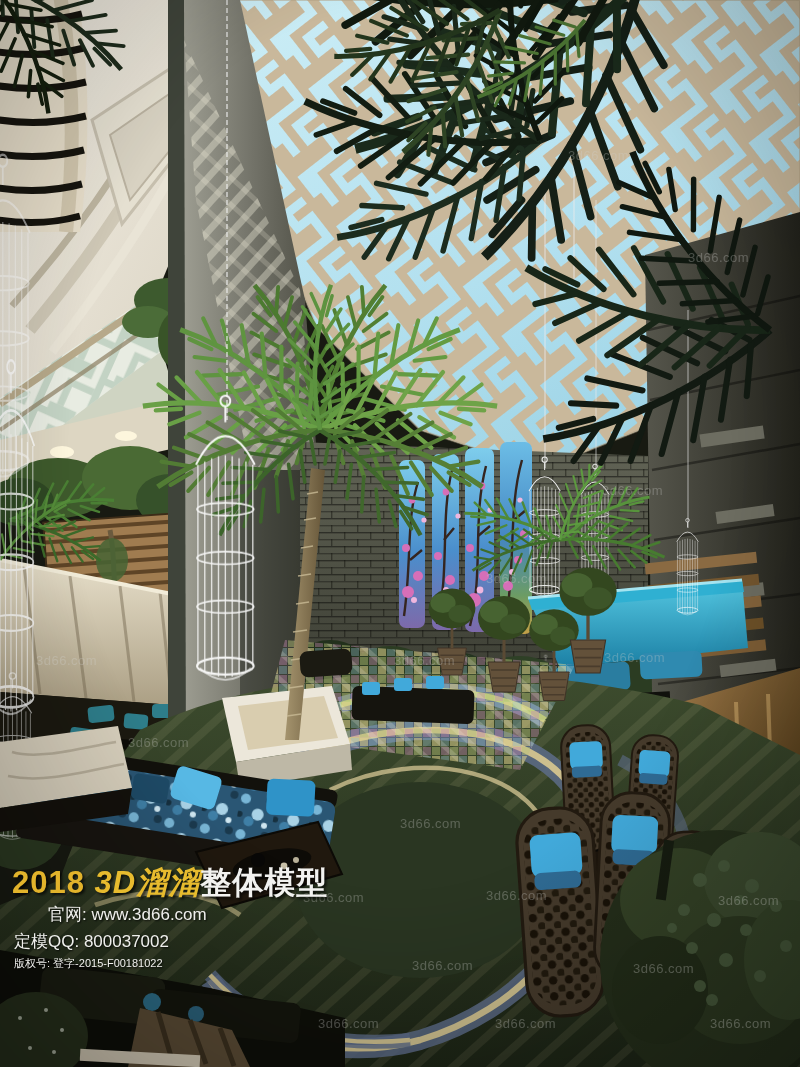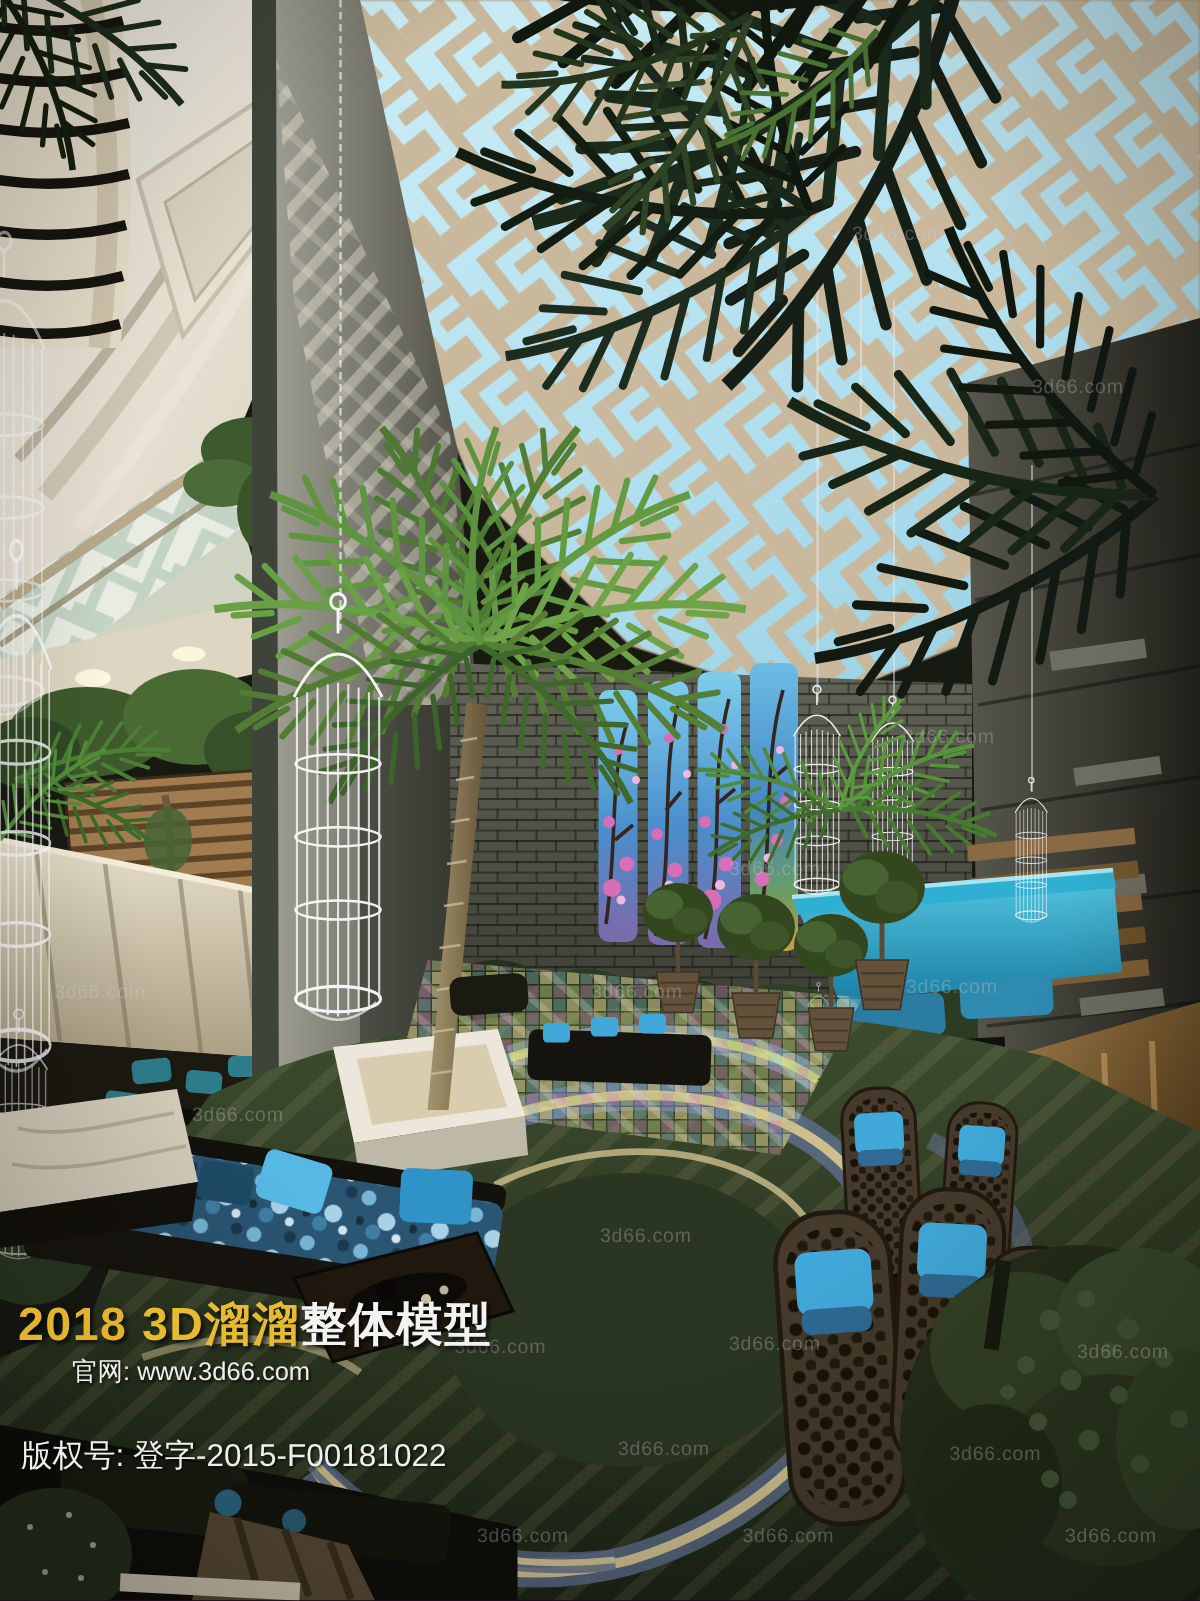--- a/index.html
+++ b/index.html
@@ -6,25 +6,25 @@
   body{width:800px;height:1067px;overflow:hidden;font-family:"Liberation Sans","DejaVu Sans",sans-serif;}
   .scene{position:relative;width:800px;height:1067px;background:#701a75;}
   .scene svg{position:absolute;left:0;top:0;}
   .lf{stroke-linecap:round;fill:none;}
   .wm{position:absolute;color:rgba(210,210,205,0.30);font-size:13px;letter-spacing:.5px;
       white-space:nowrap;pointer-events:none;}
   .credits{position:absolute;left:0;top:0;width:100%;height:100%;pointer-events:none;}
   .credits-title{position:absolute;left:12px;top:862px;font-size:31px;font-weight:bold;
       letter-spacing:1px;white-space:nowrap;text-shadow:2px 2px 3px rgba(0,0,0,.75);}
   .credits-title .gold{color:#e2b32b;}
-  .credits-title .gold2{color:#e7bb2e;}
+  .credits-title .gold2{color:#e7bb2e;font-style:italic;}
   .credits-title .white{color:#f2f2f0;}
   .credits-line{position:absolute;left:14px;color:#efefec;font-size:17px;
       text-shadow:1px 1px 2px rgba(0,0,0,.8);white-space:nowrap;}
-  .cl1{top:903px;margin-left:34px;} .cl2{top:930px;} .cl3{top:956px;font-size:21px;}
+  .cl1{top:903px;margin-left:34px;} .cl2{top:930px;} .cl3{top:956px;font-size:11px;}
 </style>
 </head>
 <body>
 
 <div class="scene">
 <svg width="800" height="1067" viewBox="0 0 800 1067">
 <defs>
   <linearGradient id="skyG" x1="0" y1="0" x2=".6" y2="1">
     <stop offset="0" stop-color="#cdeef6"></stop>
     <stop offset=".65" stop-color="#b2e0ef"></stop>
@@ -591,15 +591,16 @@
   <span class="wm" style="left:495px;top:1016px">3d66.com</span>
   <span class="wm" style="left:710px;top:1016px">3d66.com</span>
 </div>
 
 <div class="credits">
   <div class="credits-title">
     <span class="gold">2018</span>
     <span class="gold2">3D溜溜</span><span class="white">整体模型</span>
   </div>
   <div class="credits-line cl1">官网: www.3d66.com</div>
+  <div class="credits-line cl2">定模QQ: 800037002</div>
   <div class="credits-line cl3">版权号: 登字-2015-F00181022</div>
 </div>
 </div>
 
 </body></html>

